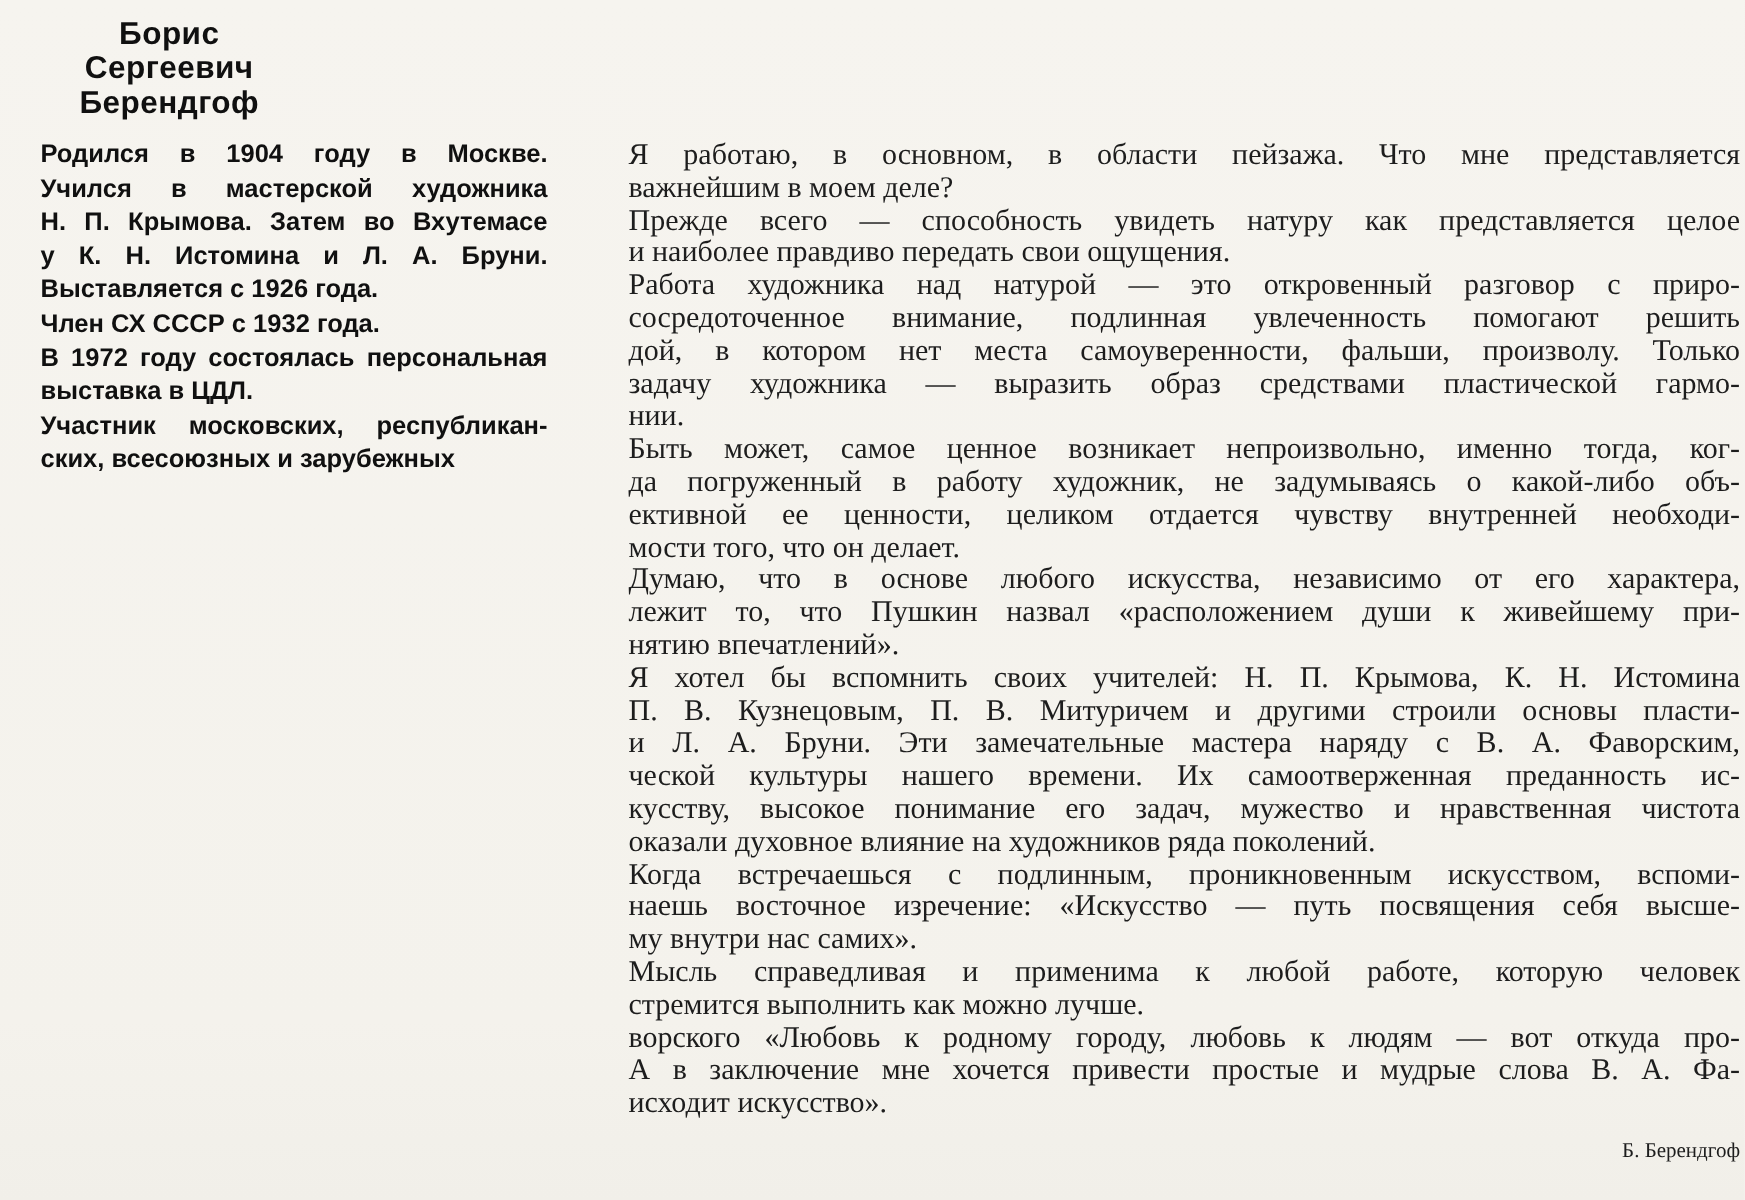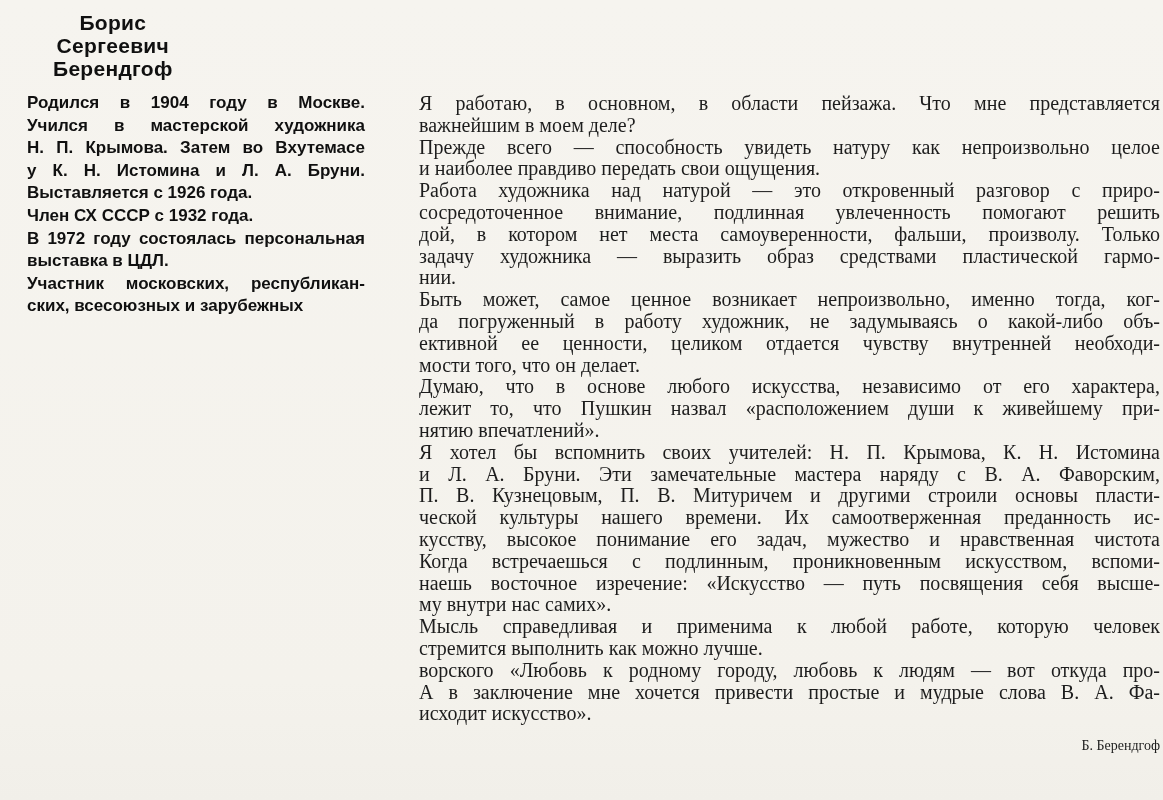--- a/index.html
+++ b/index.html
@@ -80,39 +80,40 @@
     <div class="line">Член СХ СССР с 1932 года.</div>
     <div class="line js">В 1972 году состоялась персональная</div>
     <div class="line">выставка в ЦДЛ.</div>
     <div class="line js">Участник московских, республикан-</div>
     <div class="line">ских, всесоюзных и зарубежных</div>
   </div>
 
   <div class="essay">
     <div class="line js">Я работаю, в основном, в области пейзажа. Что мне представляется</div>
     <div class="line">важнейшим в моем деле?</div>
-    <div class="line js">Прежде всего — способность увидеть натуру как непроизвольно целое</div>
+    <div class="line js">Прежде всего — способность увидеть натуру как представляется целое</div>
     <div class="line">и наиболее правдиво передать свои ощущения.</div>
     <div class="line js">Работа художника над натурой — это откровенный разговор с приро-</div>
     <div class="line js">сосредоточенное внимание, подлинная увлеченность помогают решить</div>
     <div class="line js">дой, в котором нет места самоуверенности, фальши, произволу. Только</div>
     <div class="line js">задачу художника — выразить образ средствами пластической гармо-</div>
     <div class="line">нии.</div>
     <div class="line js">Быть может, самое ценное возникает непроизвольно, именно тогда, ког-</div>
     <div class="line js">да погруженный в работу художник, не задумываясь о какой-либо объ-</div>
     <div class="line js">ективной ее ценности, целиком отдается чувству внутренней необходи-</div>
     <div class="line">мости того, что он делает.</div>
     <div class="line js">Думаю, что в основе любого искусства, независимо от его характера,</div>
     <div class="line js">лежит то, что Пушкин назвал «расположением души к живейшему при-</div>
     <div class="line">нятию впечатлений».</div>
     <div class="line js">Я хотел бы вспомнить своих учителей: Н. П. Крымова, К. Н. Истомина</div>
+    <div class="line js">П. В. Кузнецовым, П. В. Митуричем и другими строили основы пласти-</div>
     <div class="line js">и Л. А. Бруни. Эти замечательные мастера наряду с В. А. Фаворским,</div>
-    <div class="line js">П. В. Кузнецовым, П. В. Митуричем и другими строили основы пласти-</div>
     <div class="line js">ческой культуры нашего времени. Их самоотверженная преданность ис-</div>
     <div class="line js">кусству, высокое понимание его задач, мужество и нравственная чистота</div>
+    <div class="line">оказали духовное влияние на художников ряда поколений.</div>
     <div class="line js">Когда встречаешься с подлинным, проникновенным искусством, вспоми-</div>
     <div class="line js">наешь восточное изречение: «Искусство — путь посвящения себя высше-</div>
     <div class="line">му внутри нас самих».</div>
     <div class="line js">Мысль справедливая и применима к любой работе, которую человек</div>
     <div class="line">стремится выполнить как можно лучше.</div>
     <div class="line js">ворского «Любовь к родному городу, любовь к людям — вот откуда про-</div>
     <div class="line js">А в заключение мне хочется привести простые и мудрые слова В. А. Фа-</div>
     <div class="line">исходит искусство».</div>
     <div class="signature">Б. Берендгоф</div>
   </div>

